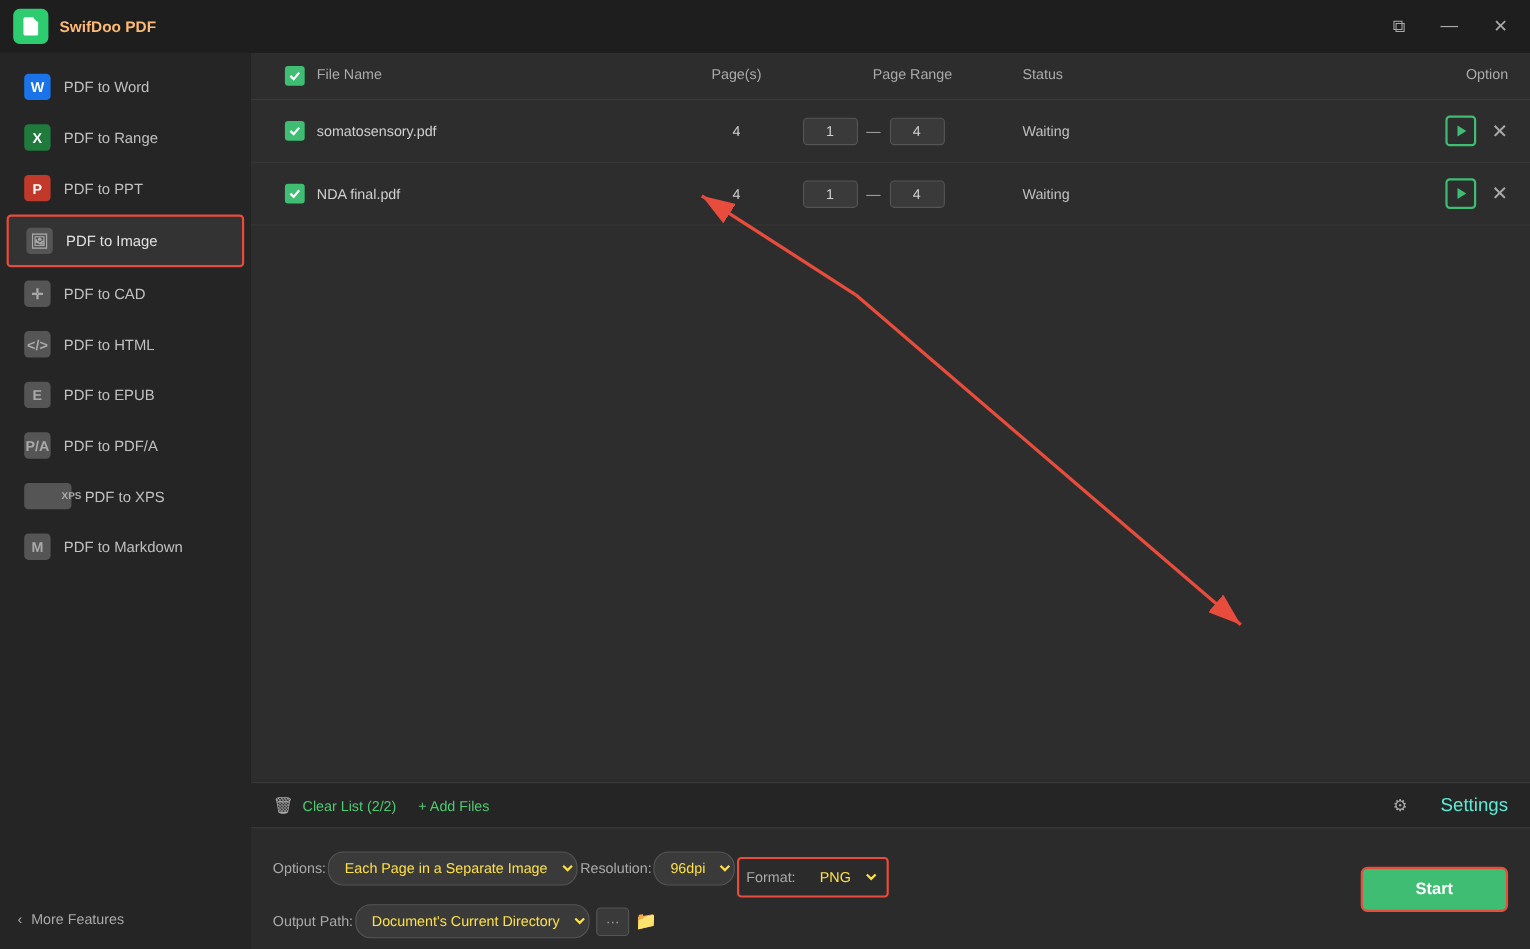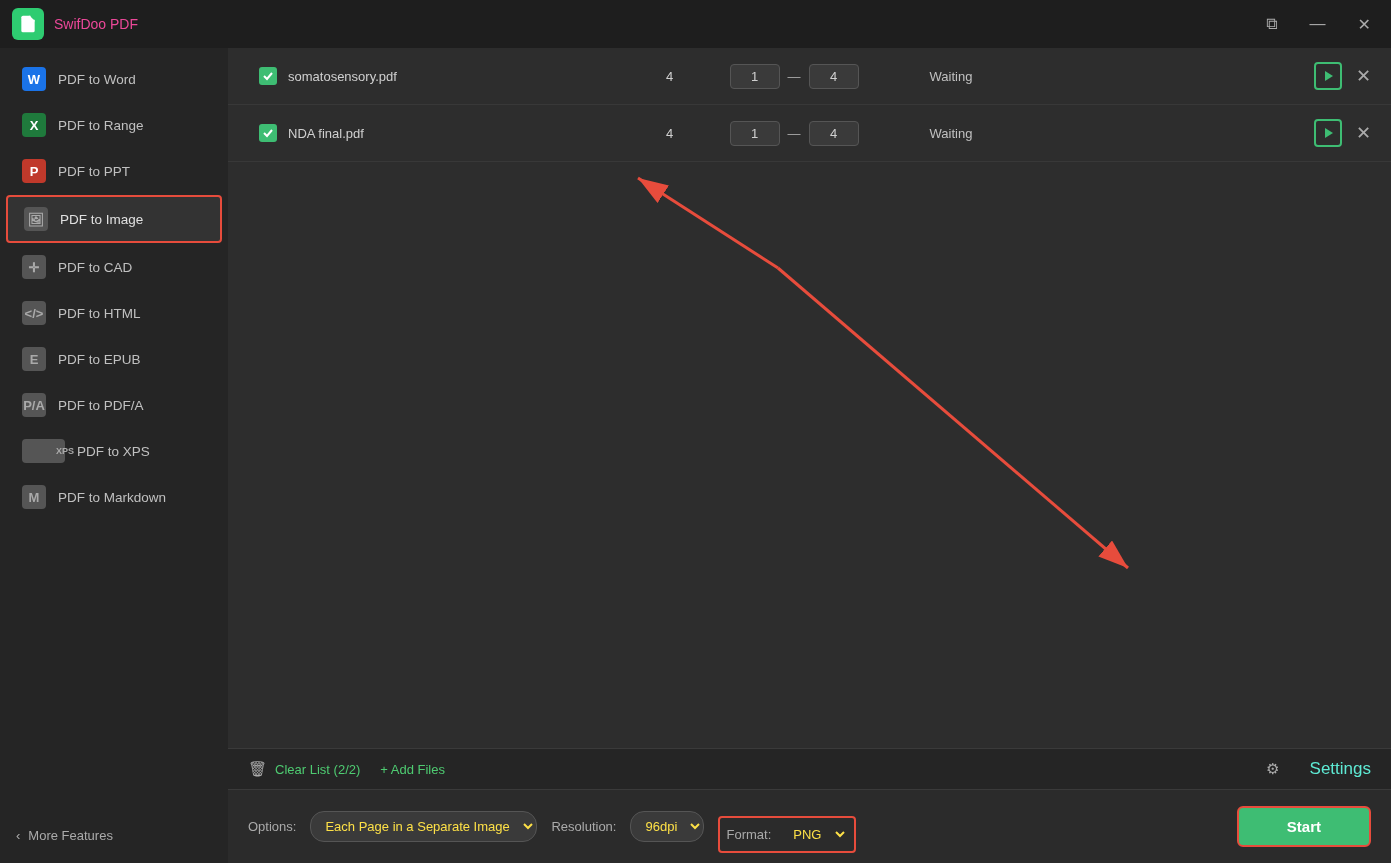--- a/index.html
+++ b/index.html
@@ -33,23 +33,23 @@
       justify-content: center;
       margin-right: 10px;
       flex-shrink: 0;
     }
     .title-bar-logo svg {
       width: 20px;
       height: 20px;
       fill: white;
     }
     .title-bar-title {
-      color: #ec4899;
+      color: #fdba74;
       font-size: 14px;
-      font-weight: 400;
+      font-weight: 700;
       flex: 1;
     }
     .title-bar-controls {
       display: flex;
       gap: 16px;
       align-items: center;
     }
     .title-bar-btn {
       color: #aaa;
       font-size: 16px;
@@ -320,21 +320,21 @@
       border: 2px solid #e74c3c;
     }
     .two-rows {
       display: flex;
       flex-direction: column;
       gap: 6px;
     }
     .opt-row {
       display: flex;
       align-items: center;
-      gap: 14px;
+      gap: 2px;
     }
   </style>
 </head>
 <body>
 
 <div class="title-bar">
   <div class="title-bar-logo">
     <svg viewBox="0 0 24 24">
       <path d="M14 2H6a2 2 0 0 0-2 2v16a2 2 0 0 0 2 2h12a2 2 0 0 0 2-2V8z"></path>
       <polyline points="14 2 14 8 20 8" fill="none" stroke="white" stroke-width="2"></polyline>
@@ -398,20 +398,34 @@
       <span>‹</span>
       <span>More Features</span>
     </div>
   </div>
 
   <div class="content-wrapper">
     <div class="content-area">
 
       <div class="file-table">
 
+        <div class="table-header">
+          <div class="checkbox-cell">
+            <div class="checkbox">
+              <svg viewBox="0 0 12 12">
+                  <polyline points="2,6 5,9 10,3" fill="none" stroke="white" stroke-width="2"></polyline>
+                </svg>
+            </div>
+          </div>
+          <div>File Name</div>
+          <div style="text-align:center;">Page(s)</div>
+          <div style="text-align:center;">Page Range</div>
+          <div>Status</div>
+          <div style="text-align:right;">Option</div>
+        </div>
 
         <div class="table-row">
           <div class="checkbox-cell">
             <div class="checkbox">
               <svg viewBox="0 0 12 12">
                   <polyline points="2,6 5,9 10,3" fill="none" stroke="white" stroke-width="2"></polyline>
                 </svg>
             </div>
           </div>
           <div>somatosensory.pdf</div>
@@ -499,18 +513,28 @@
           <select class="opt-select">
             <option>96dpi</option>
           </select>
           <div class="format-group">
             <span class="opt-label">Format:</span>
             <select class="opt-select" style="border:none;background:transparent;">
               <option>PNG</option>
             </select>
           </div>
         </div>
+        <div class="opt-row">
+          <span class="opt-label">Output Path:</span>
+          <div class="path-group">
+            <select class="opt-select">
+              <option>Document's Current Directory</option>
+            </select>
+            <button class="dots-btn">···</button>
+            <button class="folder-btn">📁</button>
+          </div>
+        </div>
       </div>
       <button class="start-btn">Start</button>
     </div>
 
   </div>
 </div>
 
 </body></html>

